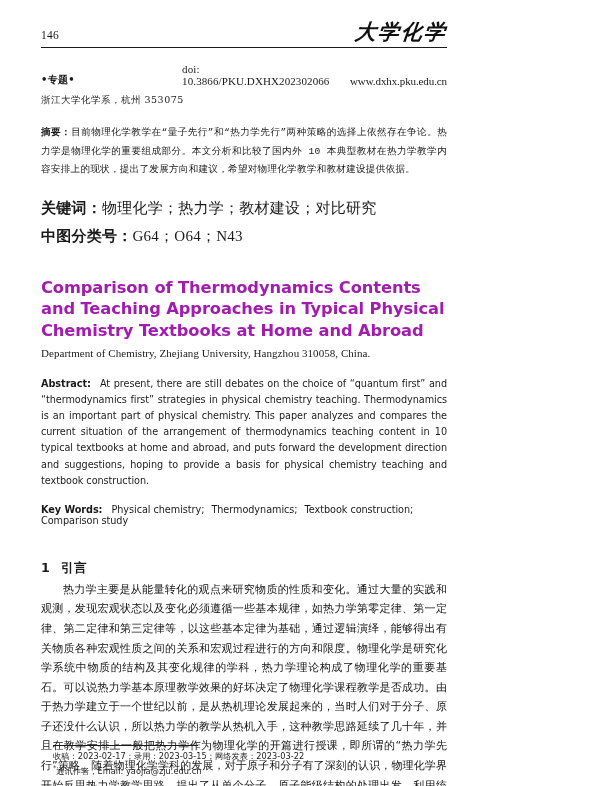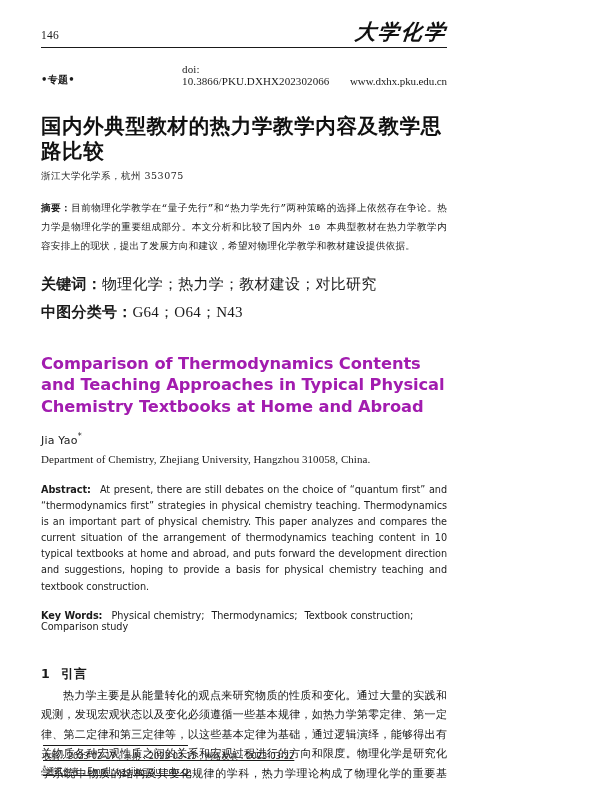--- a/index.html
+++ b/index.html
@@ -216,24 +216,23 @@
     text-align: justify;
     text-justify: inter-ideograph;
     text-indent: 2em;
     letter-spacing: .1px;
     color: #141414;
   }
 
   
   .footnotes {
     position: absolute;
-    left: 43px;
+    left: 53px;
     right: 41px;
     bottom: 8px;
-    text-decoration: underline;
   }
   .fn-rule {
     width: 145px;
     border: 0;
     border-top: 1.3px solid #1a1a1a;
     margin: 0 0 4px 0;
   }
   .fn-line {
     font-family: "DejaVu Sans", "Liberation Sans", sans-serif;
     font-size: 8.2px;
@@ -256,32 +255,30 @@
     </div>
   </div>
   <hr class="head-rule">
 
   <div class="doi-bar">
     <div class="col-left">•专题•</div>
     <div class="col-mid">doi: 10.3866/PKU.DXHX202302066</div>
     <div class="col-right">www.dxhx.pku.edu.cn</div>
   </div>
 
-  <div class="cn-title">国内外典型教材的热力学教学内容及教学思路比较</div>
   <div class="cn-affil">浙江大学化学系，杭州 353075</div>
 
   <div class="cn-abstract"><span class="lbl">摘要：</span><span>目前物理化学教学在“量子先行”和“热力学先行”两种策略的选择上依然存在争论。热力学是物理化学的重要组成部分。本文分析和比较了国内外 10 本典型教材在热力学教学内容安排上的现状，提出了发展方向和建议，希望对物理化学教学和教材建设提供依据。</span></div>
 
   <div class="cn-kw-block">
     <div><span class="lbl">关键词：</span><span>物理化学；热力学；教材建设；对比研究</span></div>
     <div><span class="lbl">中图分类号：</span><span>G64；O64；N43</span></div>
   </div>
 
   <div class="en-title">Comparison of Thermodynamics Contents and Teaching Approaches in Typical Physical Chemistry Textbooks at Home and Abroad</div>
-  <div class="en-author"><span>Jia Yao</span><span class="star">*</span></div>
   <div class="en-affil">Department of Chemistry, Zhejiang University, Hangzhou 310058, China.</div>
 
   <div class="en-abstract"><span class="lbl">Abstract:</span><span class="gap"></span><span>At present, there are still debates on the choice of “quantum first” and “thermodynamics first” strategies in physical chemistry teaching. Thermodynamics is an important part of physical chemistry. This paper analyzes and compares the current situation of the arrangement of thermodynamics teaching content in 10 typical textbooks at home and abroad, and puts forward the development direction and suggestions, hoping to provide a basis for physical chemistry teaching and textbook construction.</span></div>
 
   <div class="en-kw"><span class="lbl">Key Words:</span><span class="gap"></span><span>Physical chemistry;</span><span class="sep"></span><span>Thermodynamics;</span><span class="sep"></span><span>Textbook construction;</span><span class="sep"></span><span>Comparison study</span></div>
 
   <div class="sec-head"><span class="num">1</span><span>引言</span></div>
   <div class="body-para">热力学主要是从能量转化的观点来研究物质的性质和变化。通过大量的实践和观测，发现宏观状态以及变化必须遵循一些基本规律，如热力学第零定律、第一定律、第二定律和第三定律等，以这些基本定律为基础，通过逻辑演绎，能够得出有关物质各种宏观性质之间的关系和宏观过程进行的方向和限度。物理化学是研究化学系统中物质的结构及其变化规律的学科，热力学理论构成了物理化学的重要基石。可以说热力学基本原理教学效果的好坏决定了物理化学课程教学是否成功。由于热力学建立于一个世纪以前，是从热机理论发展起来的，当时人们对于分子、原子还没什么认识，所以热力学的教学从热机入手，这种教学思路延续了几十年，并且在教学安排上一般把热力学作为物理化学的开篇进行授课，即所谓的“热力学先行”策略。随着物理化学学科的发展，对于原子和分子有了深刻的认识，物理化学界开始反思热力学教学思路，提出了从单个分子、原子能级结构的处理出发，利用统计力学的基本原理导出热力学框架，即所谓的“量子先行”策略。目前物理化学教学在“量子先行”和“热力学先行”两种策略的选择上依然存在争论，以下将选取 10 本国内外典</div>
 
   <div class="footnotes">

